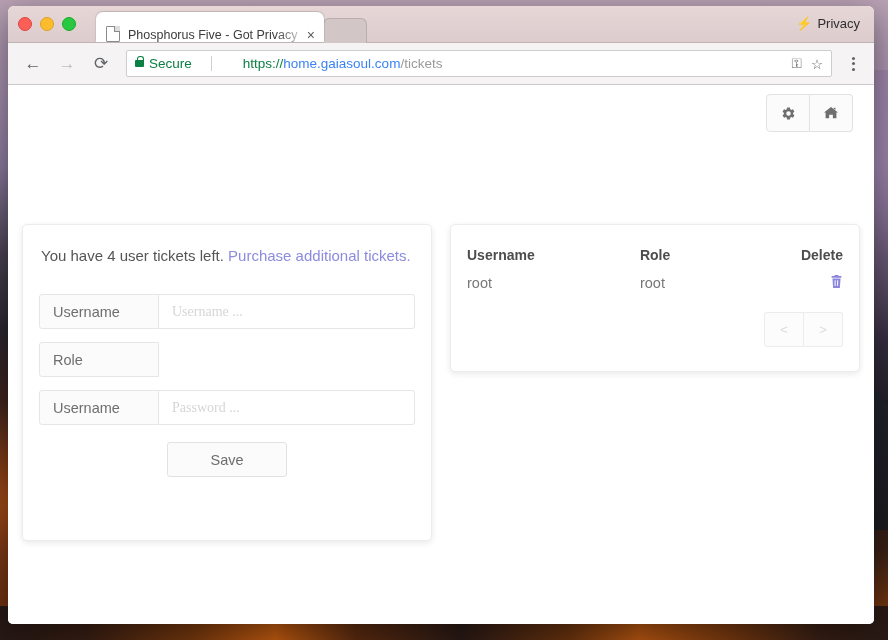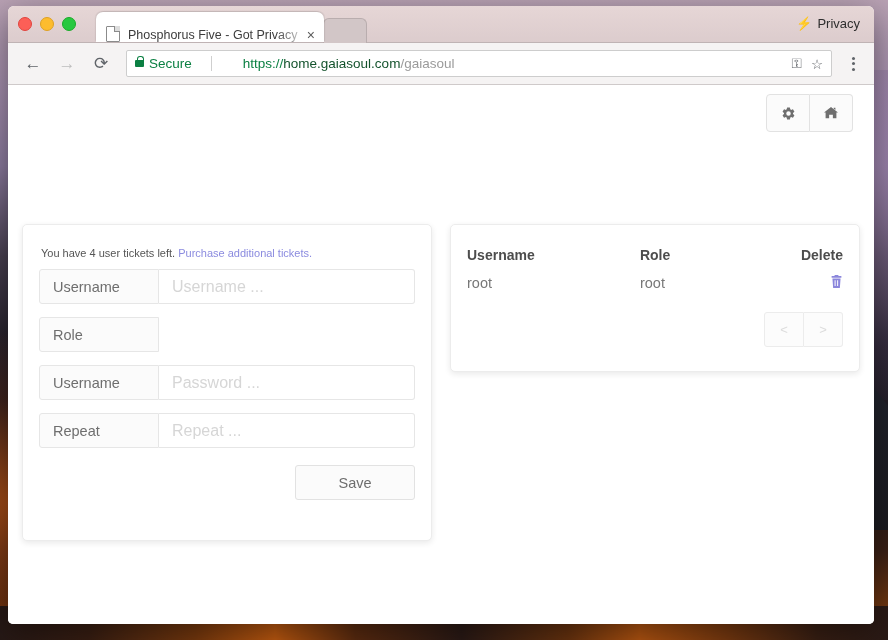--- a/index.html
+++ b/index.html
@@ -217,21 +217,21 @@
     border-bottom: none;
     border-radius: 3px 3px 0 0;
   }
   .secure-text { color: #0b8043; margin-right: 19px; }
   .omni-div {
     width: 1px; height: 15px;
     background: #cfcfcf;
     margin-right: 7px;
   }
   .url-scheme { color: #0b8043; padding-left: 24px; }
-  .url-host   { color: #14532d; }
+  .url-host   { color: #3b82f6; }
   .url-path   { color: #9a9a9a; }
   .omni-icons {
     margin-left: auto;
     display: flex;
     align-items: center;
     gap: 9px;
     color: #5f6368;
   }
   .menu-dots {
     width: 22px;
@@ -273,23 +273,23 @@
     background: #ffffff;
     border: 1px solid #ececec;
     border-radius: 5px;
     box-shadow: 0 2px 6px rgba(0,0,0,.09);
     box-sizing: border-box;
   }
   #card-form { left: 14px;  top: 139px; width: 410px; height: 317px; padding: 22px 16px 16px 16px; }
   #card-list { left: 442px; top: 139px; width: 410px; height: 148px; padding: 22px 16px 16px 16px; }
 
   .tickets-line {
-    font-size: 11px;
+    font-size: 15px;
     color: #555555;
-    margin-bottom: 10px;
+    margin-bottom: 30px;
     padding-left: 2px;
   }
   .tickets-link {
     color: #8b8bdf;
     text-decoration: none;
     cursor: pointer;
   }
 
   .field-row {
     display: flex;
@@ -309,31 +309,31 @@
     font-size: 14.5px;
     color: #6e6e6e;
   }
   .field-input {
     flex: 1 1 auto;
     border: 1px solid #e6e6e6;
     border-left: none;
     border-radius: 0 3px 3px 0;
     background: #ffffff;
     padding: 4px 13px;
-    font-size: 16px;
+    font-size: 14px;
     color: #5a5a5a;
-    font-family: Liberation Sans, sans-serif;
+    font-family: Liberation Serif, serif;
     outline: none;
     box-sizing: border-box;
   }
   .field-input::placeholder { color: #d6d6d6; }
 
   .form-actions {
     display: flex;
-    justify-content: flex-end;
+    justify-content: center;
     margin-top: 17px;
   }
   .save-btn {
     width: 120px;
     height: 35px;
     background: #fbfbfb;
     border: 1px solid #e2e2e2;
     border-radius: 3px;
     font-size: 14.5px;
     color: #6e6e6e;
@@ -418,21 +418,21 @@
     <div class="nav-btn">←</div>
     <div class="nav-btn disabled">→</div>
     <div class="nav-btn">⟳</div>
 
     <div class="omnibox">
       <span class="lock"></span>
       <span class="secure-text">Secure</span>
       <span class="omni-div"></span>
       <span class="url-scheme">https://</span>
         <span class="url-host">home.gaiasoul.com</span>
-        <span class="url-path">/gaiasoul</span>
+        <span class="url-path">/tickets</span>
       <span class="omni-icons">
         <span>⚿</span>
         <span>☆</span>
       </span>
     </div>
 
     <div class="menu-dots">
       <i></i>
         <i></i>
         <i></i>
@@ -467,24 +467,20 @@
 
       <div class="field-row">
         <div class="field-label">Role</div>
       </div>
 
       <div class="field-row">
         <div class="field-label">Username</div>
         <input class="field-input" type="text" placeholder="Password ..." style="">
       </div>
 
-      <div class="field-row">
-        <div class="field-label">Repeat</div>
-        <input class="field-input" type="text" placeholder="Repeat ..." style="">
-      </div>
 
       <div class="form-actions">
         <button class="save-btn">Save</button>
       </div>
     </div>
 
     <div class="card" id="card-list">
       <table class="tbl">
         <thead>
           <tr>

